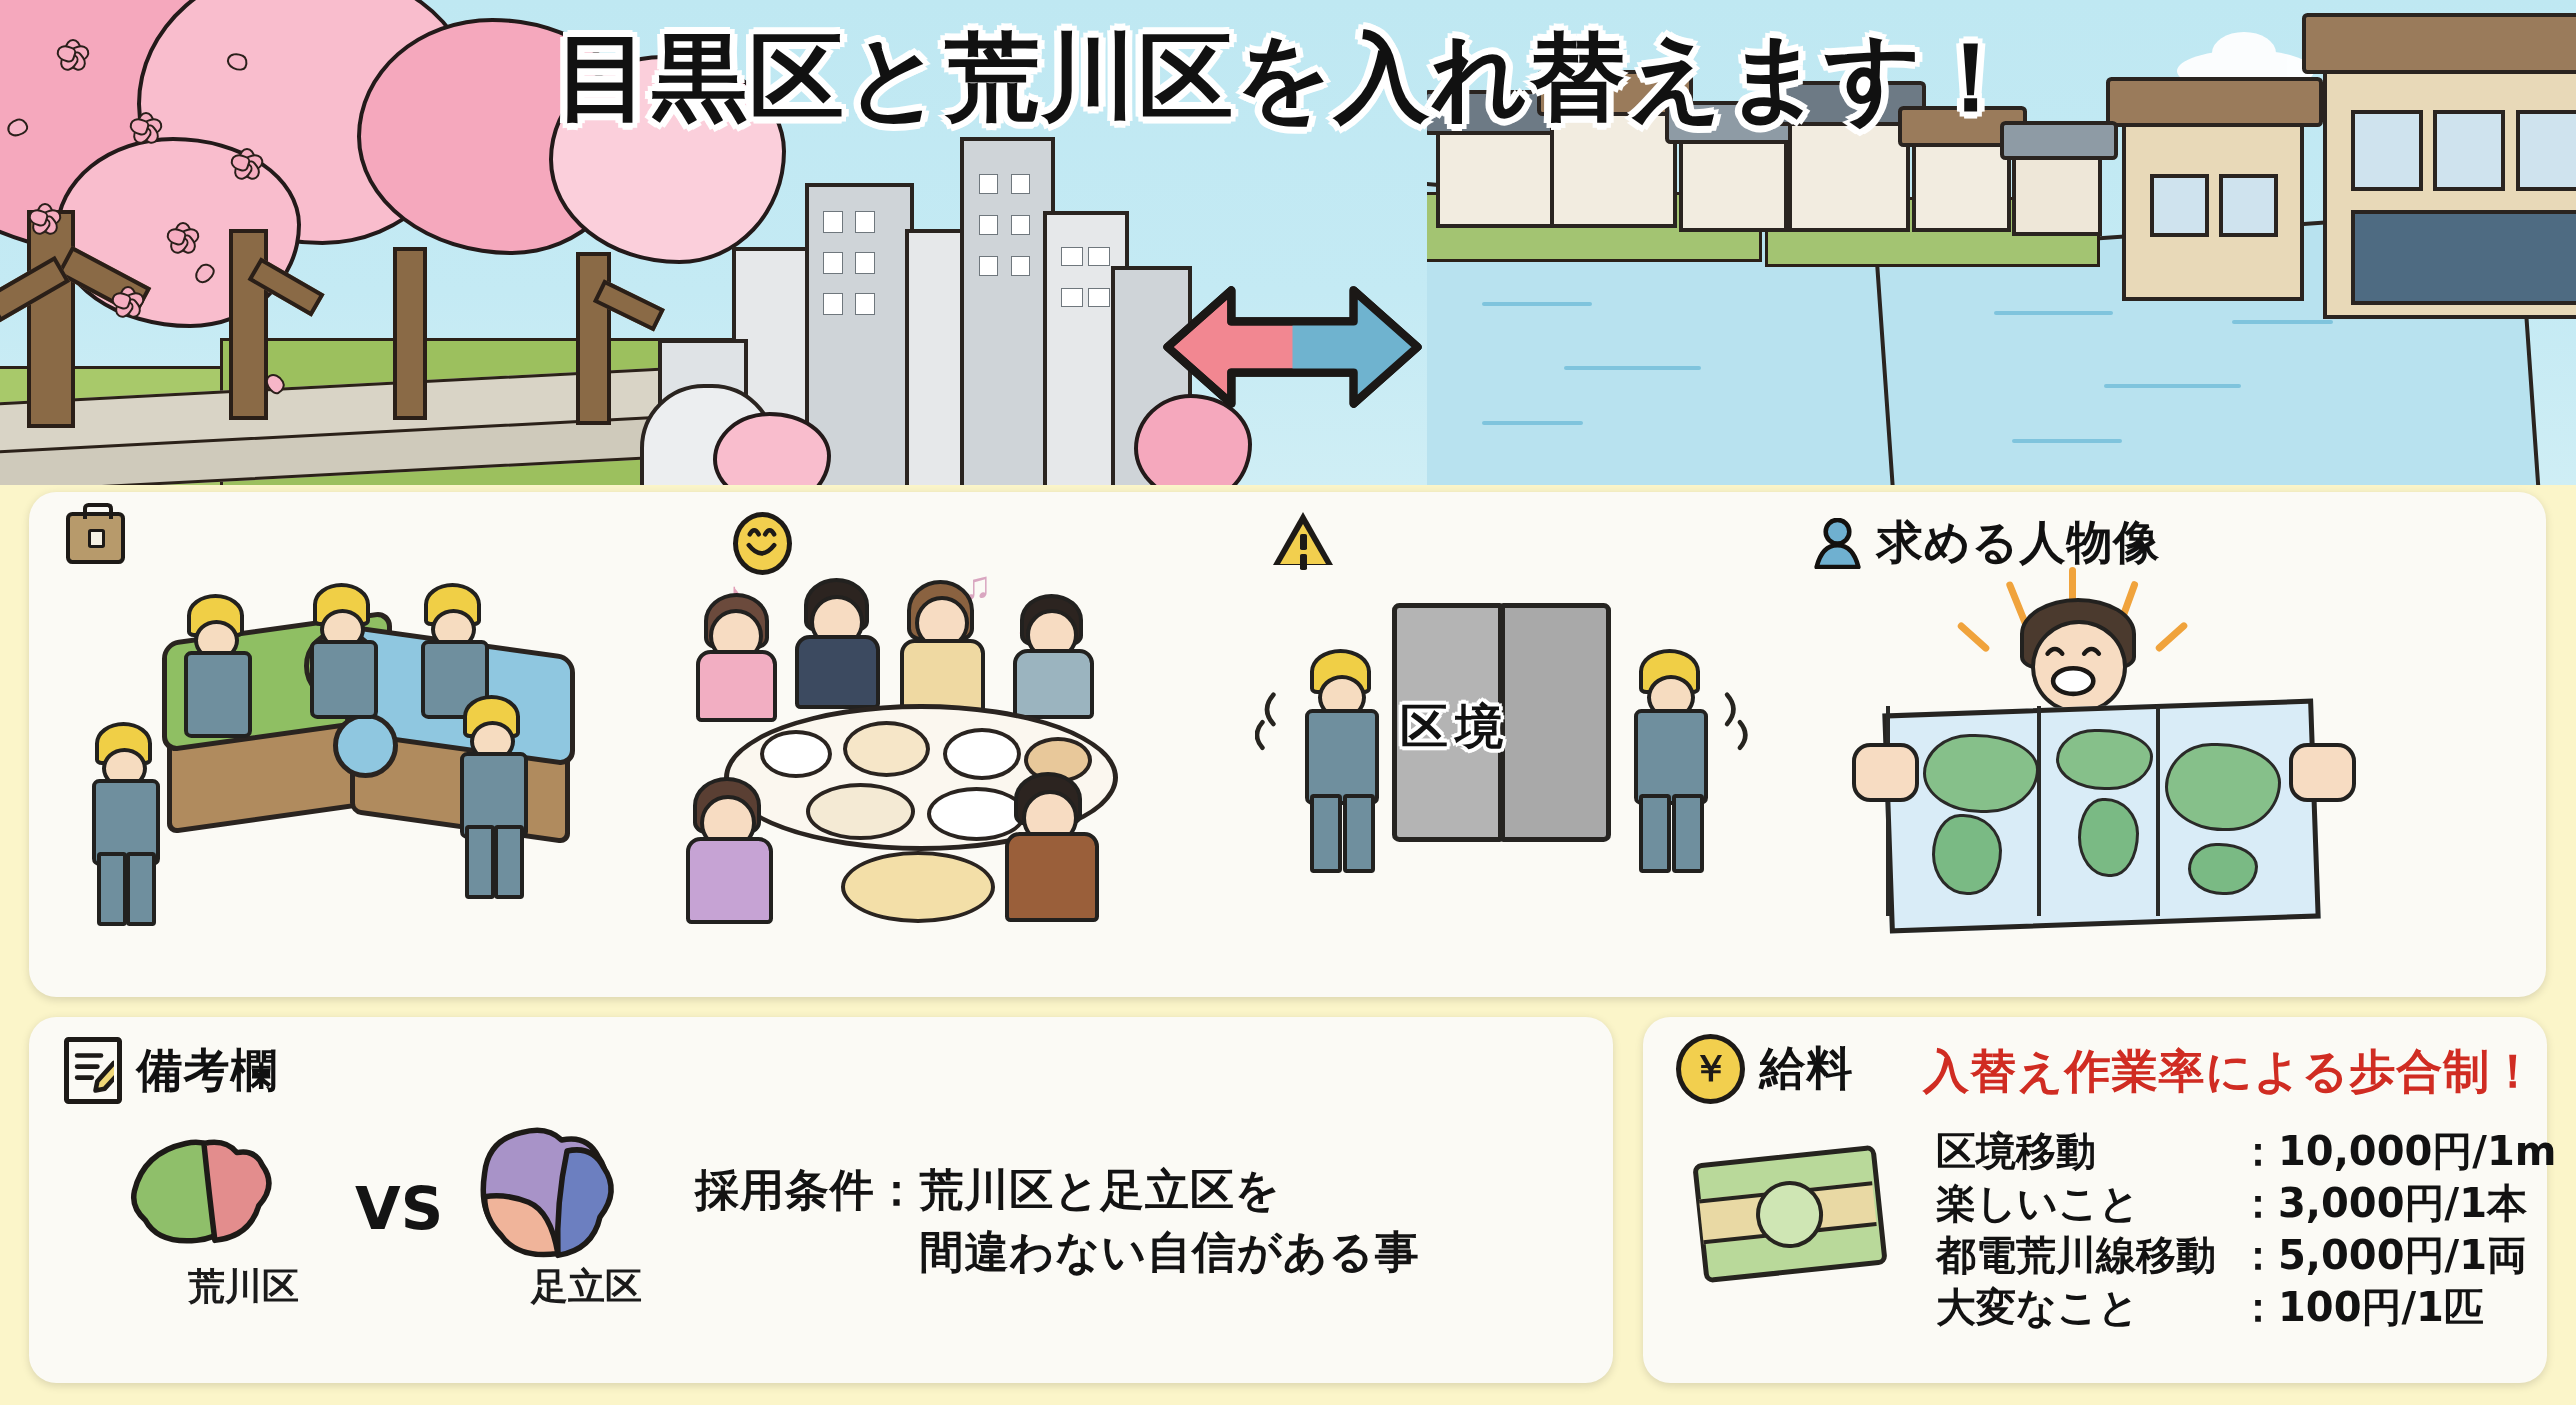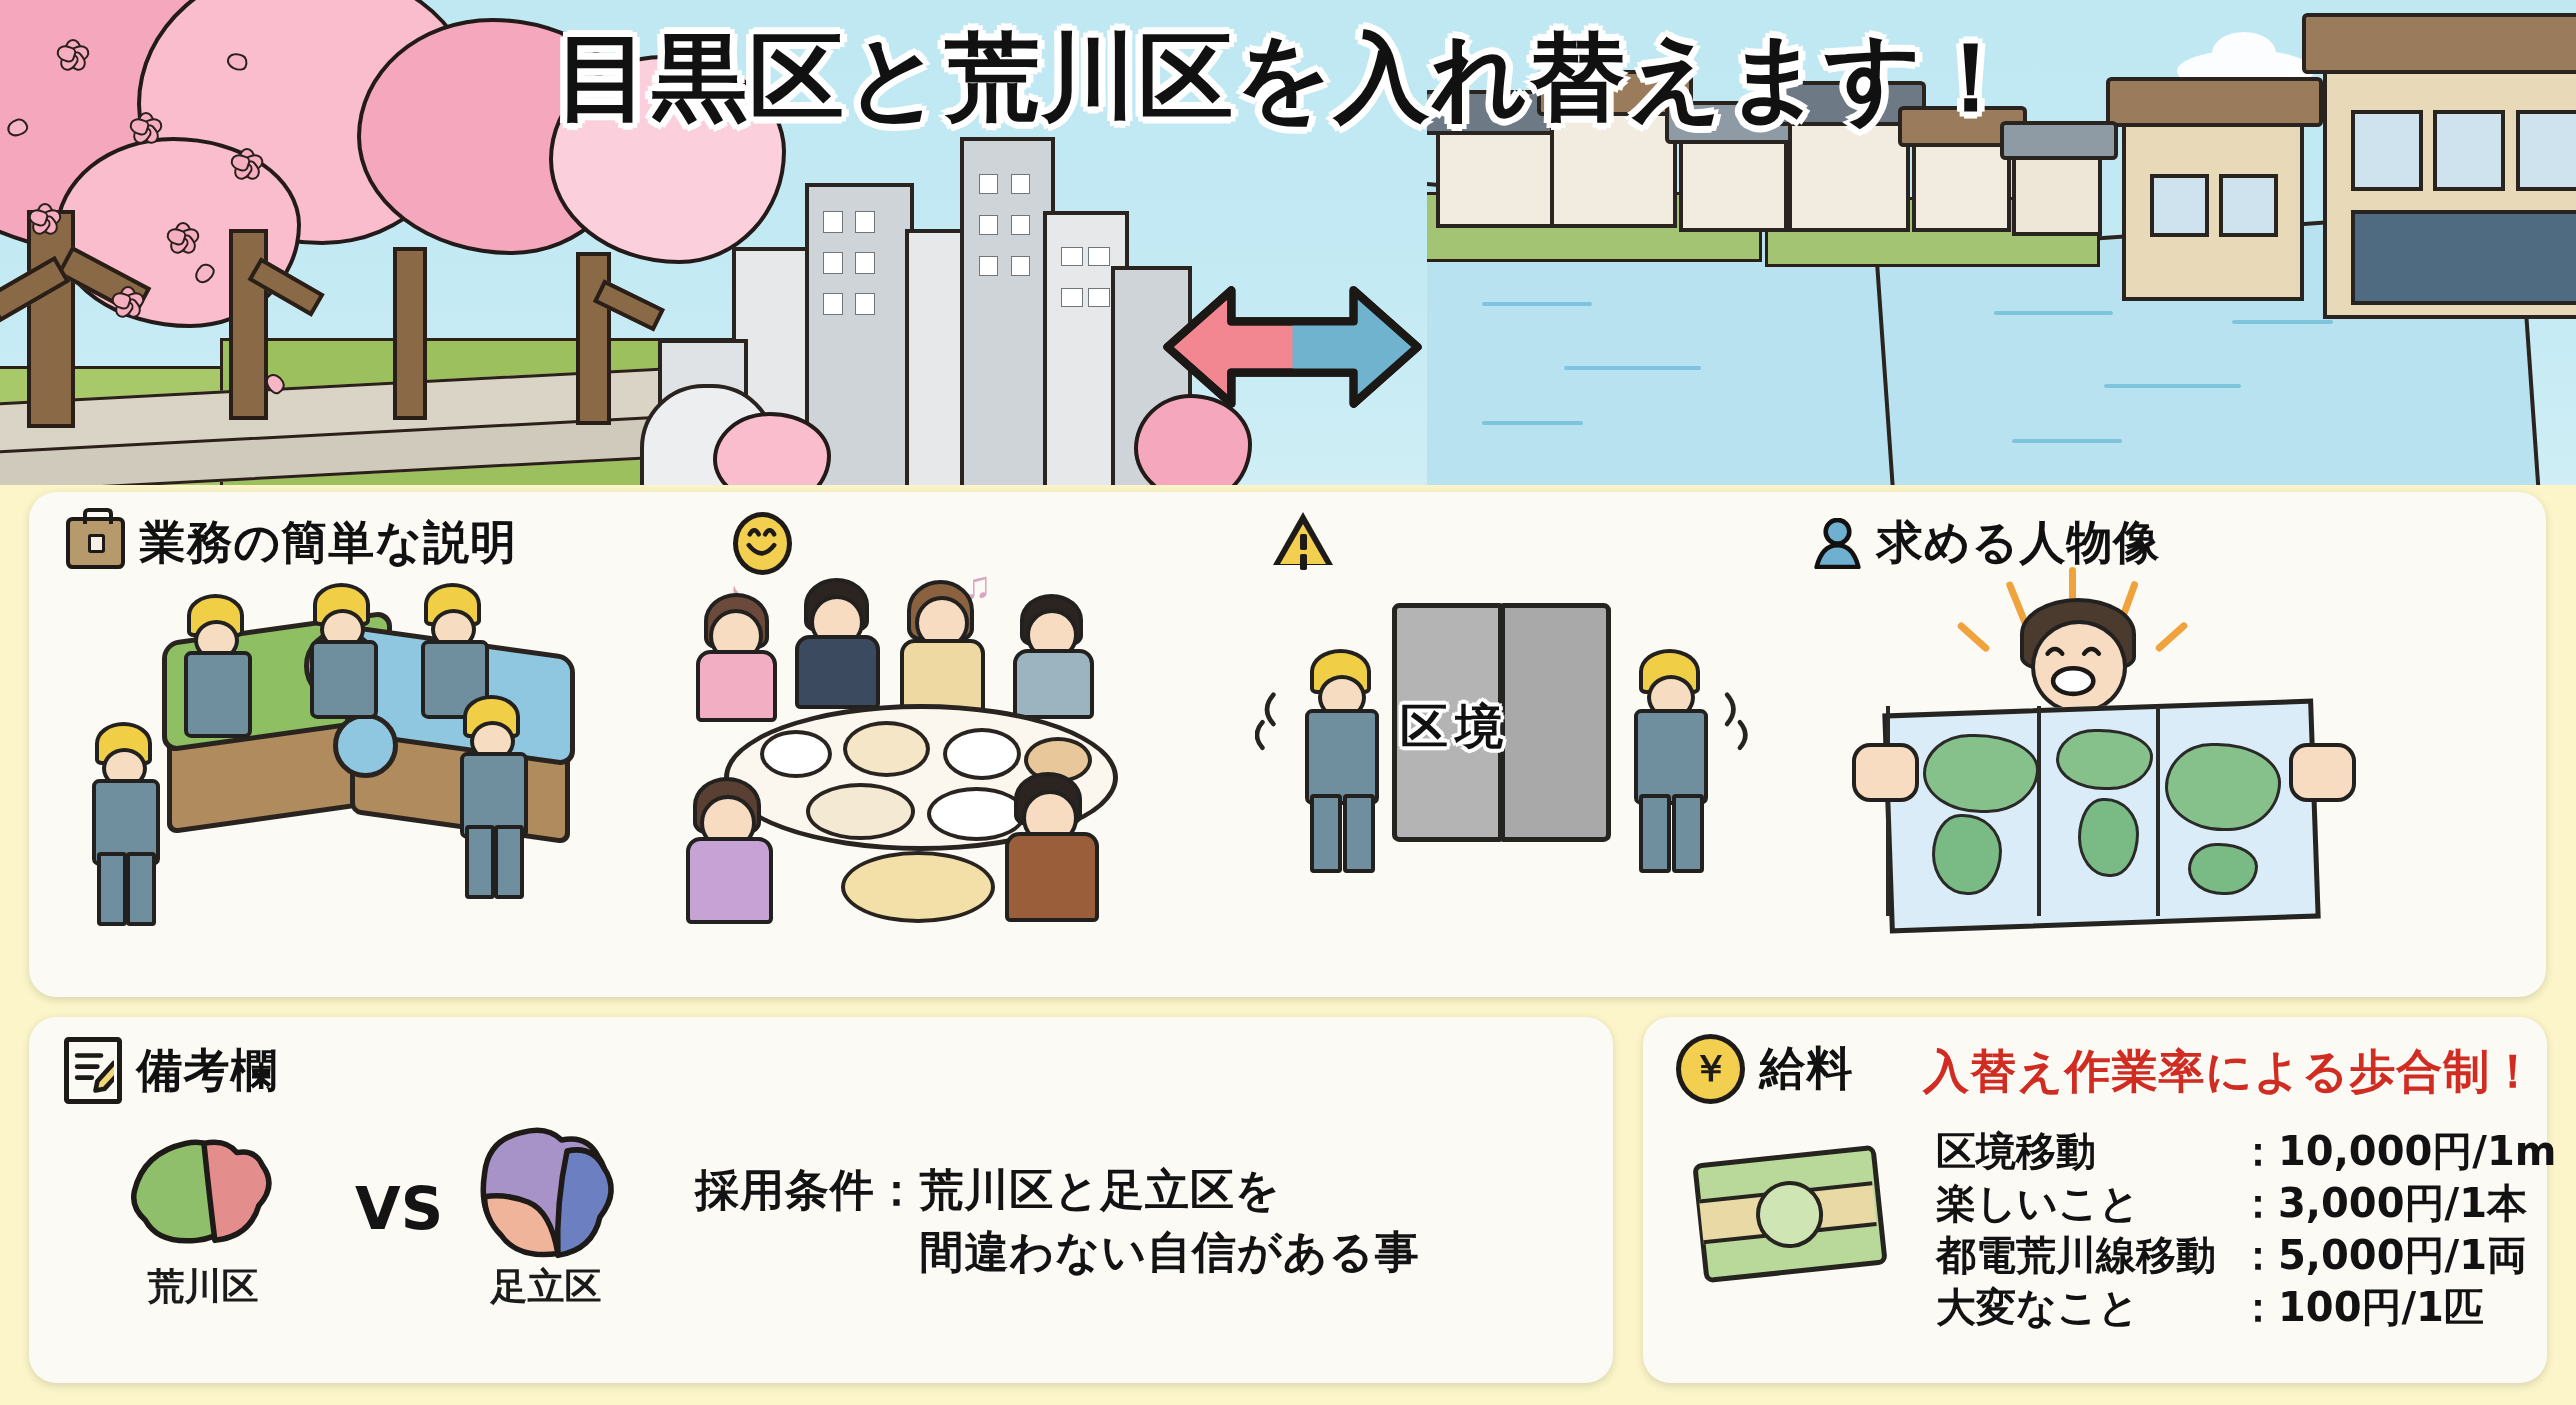--- a/index.html
+++ b/index.html
@@ -137,21 +137,21 @@
     text-shadow:3.7px 0 0 #fff,-3.7px 0 0 #fff,0 3.7px 0 #fff,0 -3.7px 0 #fff,2.7px 2.7px 0 #fff,-2.7px 2.7px 0 #fff,2.7px -2.7px 0 #fff,-2.7px -2.7px 0 #fff;}
 
   
   .bigmap{position:absolute;background:#d9ecf7;border:5.5px solid #262421;}
   .cont{position:absolute;background:#86c08a;border:3.7px solid #2a2a28;border-radius:40% 55% 45% 50%/50% 45% 55% 50%;}
   .ray{position:absolute;background:#f0a33c;border-radius:3.7px;}
 
   
   .wardmap{position:absolute;}
   .wardlabel{position:absolute;font-family:"DejaVu Sans","Liberation Sans",sans-serif;
-     font-weight:bold;font-size:37px;color:#1b1b1b;text-align:center;}
+     font-weight:bold;font-size:37px;color:#1b1b1b;text-align:right;}
   .vs{position:absolute;font-family:"DejaVu Sans","Liberation Sans",sans-serif;
      font-weight:bold;font-size:59px;color:#141414;}
   .cond{position:absolute;font-family:"DejaVu Sans","Liberation Sans",sans-serif;
      font-weight:bold;font-size:44px;color:#131313;line-height:1.42;letter-spacing:0.9px;}
 
   
   .sal-head-red{position:absolute;font-family:"DejaVu Sans","Liberation Sans",sans-serif;
      font-weight:bold;font-size:46px;color:#d02c22;letter-spacing:0.9px;white-space:nowrap;}
   .sal-table{position:absolute;font-family:"DejaVu Sans","Liberation Sans",sans-serif;
      font-weight:bold;font-size:40px;color:#121212;line-height:1.30;}
@@ -318,21 +318,20 @@
     </div>
 
     <div class="title">目黒区と荒川区を入れ替えます！</div>
   </div>
 
   <div class="card card-top">
 
     <div class="col col1">
       <div class="sec-head">
         <span class="ic ic-brief"></span>
-        <span class="sec-title">業務の簡単な説明</span>
       </div>
       <div class="illu" style="left:0;top:64px;width:595px;height:384px;">
         <div class="puzzle pz-brown" style="left:101px;top:96px;width:210px;height:137px;transform:skewY(-8deg);"></div>
         <div class="puzzle pz-green" style="left:96px;top:50px;width:220px;height:101px;border-radius:16.5px;transform:skewY(-8deg);"></div>
         <div class="puzzle pz-brown" style="left:284px;top:110px;width:210px;height:133px;transform:skewY(8deg);"></div>
         <div class="puzzle pz-blue" style="left:279px;top:64px;width:220px;height:101px;border-radius:16.5px;transform:skewY(8deg);"></div>
         <div class="puzzle pz-green" style="left:238px;top:53px;width:64px;height:64px;border-radius:50%;"></div>
         <div class="puzzle pz-blue" style="left:267px;top:137px;width:55px;height:55px;border-radius:50%;"></div>
 
         <div class="illu" style="left:9.1px;top:146px;">

